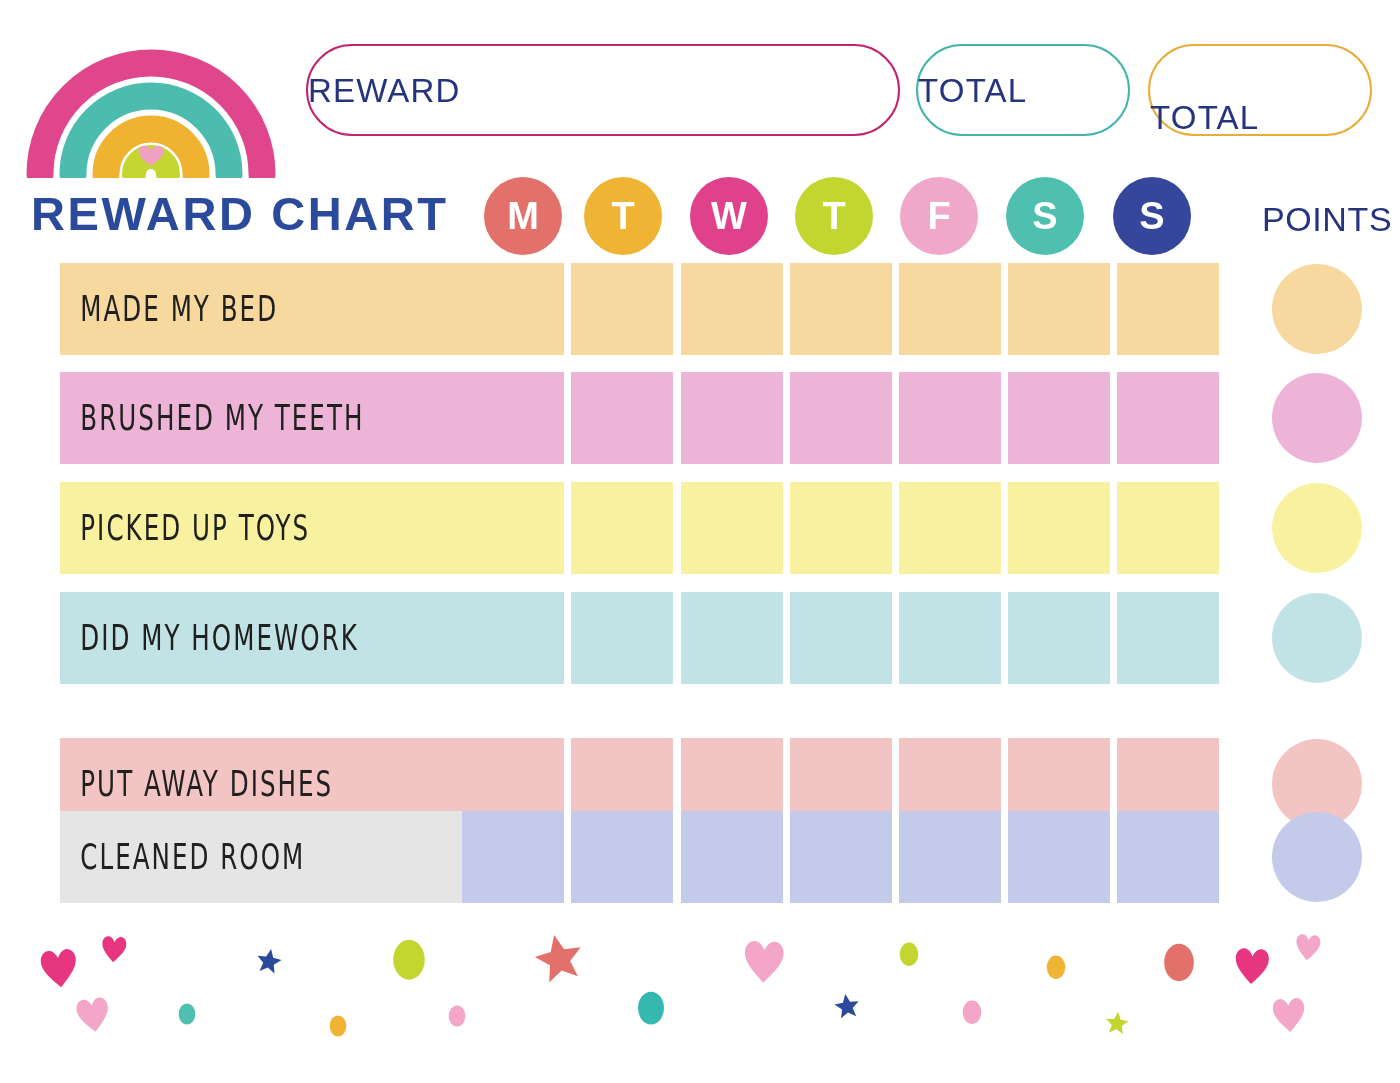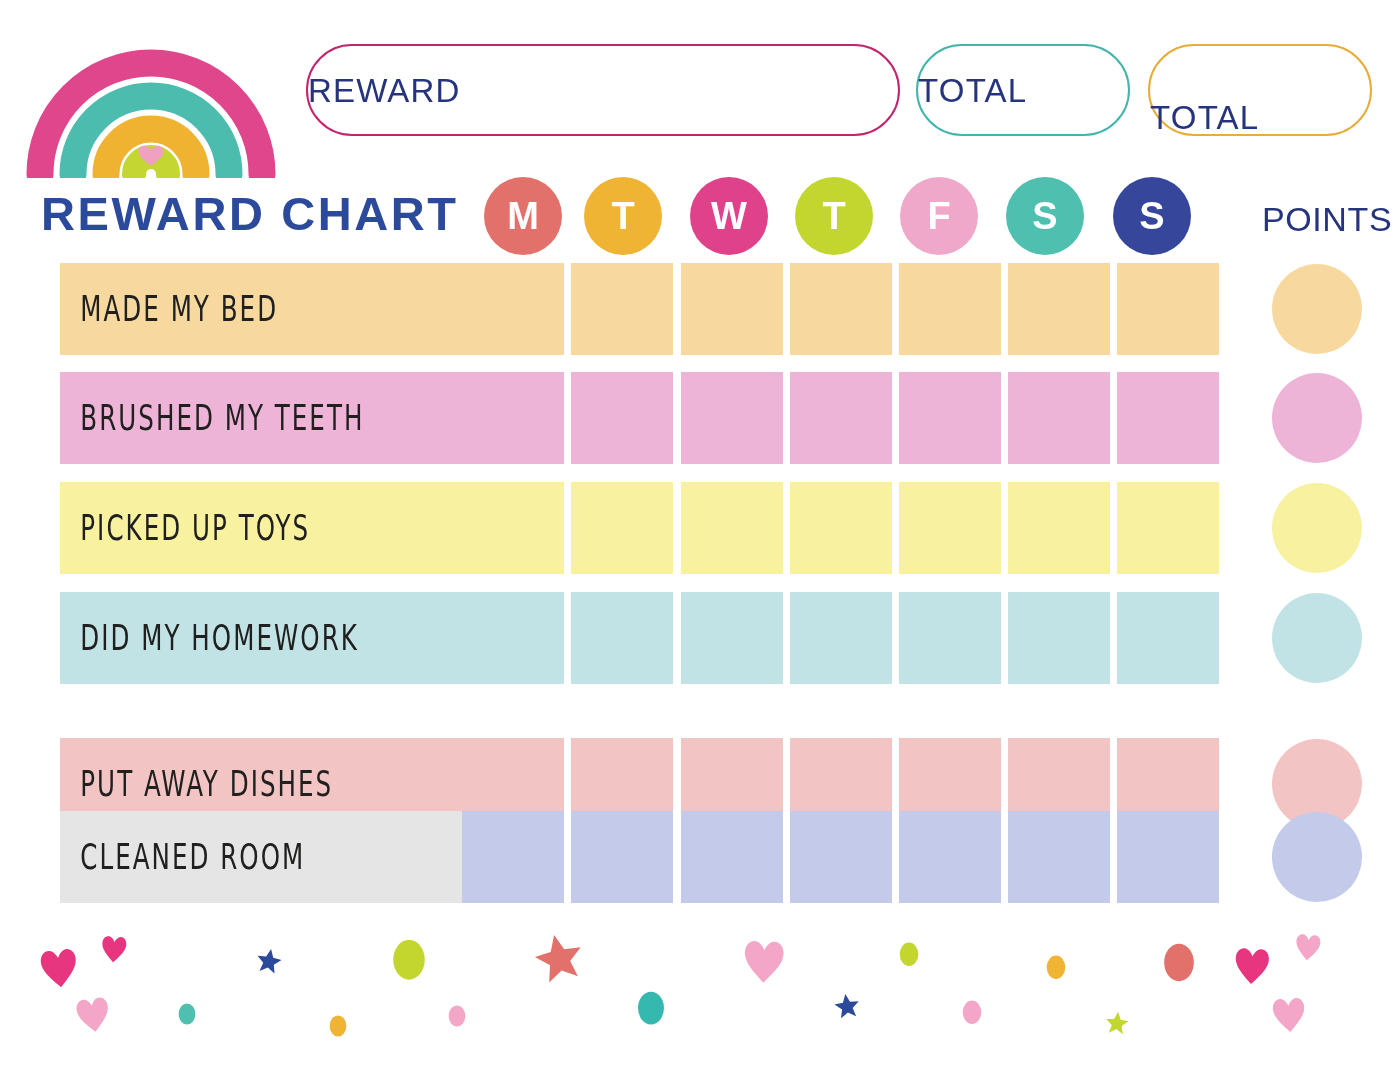--- a/index.html
+++ b/index.html
@@ -58,21 +58,21 @@
   }
   #pill-total {
     left: 1148px; top: 44px;
     width: 224px; height: 92px;
     border: 2.5px solid #e8ad39;
   }
 
   
   #chart-title {
     position: absolute;
-    left: 41px;
+    left: 31px;
     top: 189px;
     font-size: 47px;
     font-weight: bold;
     letter-spacing: 2.6px;
     color: #2c4a9b;
     line-height: 50px;
     white-space: nowrap;
   }
   #points-label {
     position: absolute;

